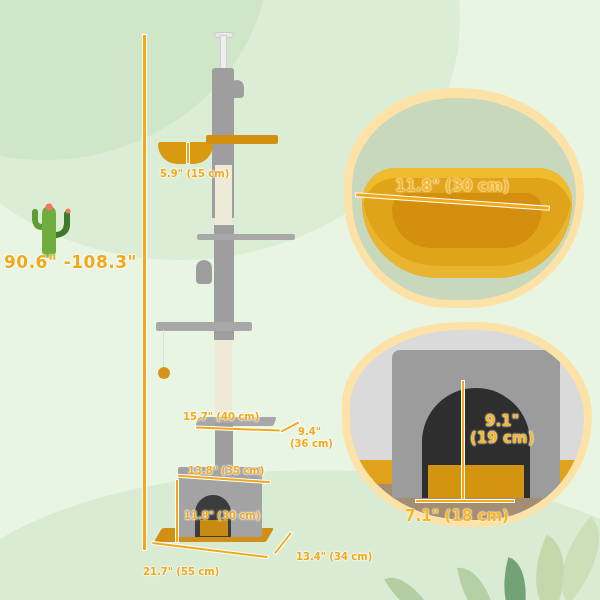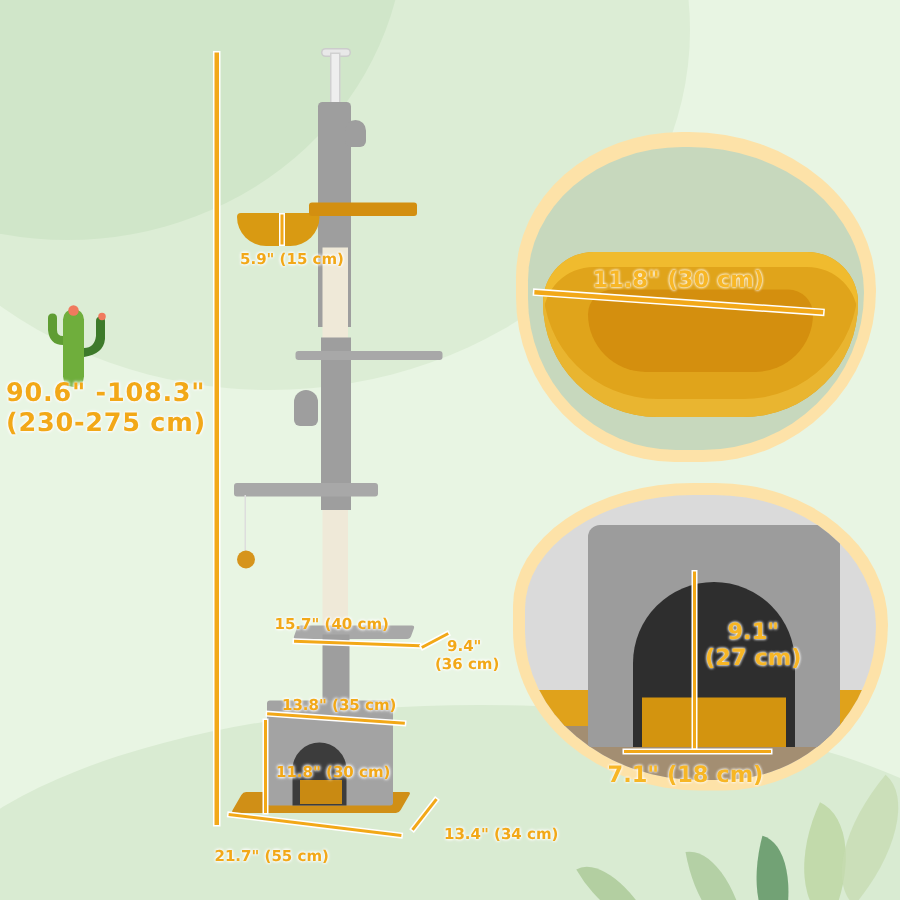--- a/index.html
+++ b/index.html
@@ -41,21 +41,20 @@
   <path d="M14 32 q-9 0 -10 -10 l0 -8 q0 -3 3 -3 q3 0 3 3 l0 8 q0 4 4 4z" fill="#5f9d33"></path>
   <path d="M28 34 q7 0 8 -8 l0 -10 q0 -3 3 -3 q3 0 3 3 l0 12 q-1 10 -14 12z" fill="#3d7a2a"></path>
   <circle cx="21" cy="9" r="3.5" fill="#f07a5e"></circle>
   <circle cx="40" cy="13" r="2.5" fill="#f07a5e"></circle>
 </svg>
 
 <div class="line" style="left:143px;top:35px;width:3px;height:515px;"></div>
 
 <div class="label big" style="left:4px;top:252px;">
   <div>90.6" -108.3"</div>
-  <div>(230-275 cm)</div>
 </div>
 
 <div>
 
   <div class="layer" style="left:215px;top:33px;width:18px;height:4px;background:#e8e8e8;border-radius:2px;box-shadow:0 0 0 1px #ccc;"></div>
   <div class="layer" style="left:221px;top:36px;width:5px;height:32px;background:#eeeeee;box-shadow:0 0 0 1px #d0d0d0;"></div>
 
   <div class="post grey" style="left:212px;top:68px;width:22px;height:150px;border-radius:3px 3px 0 0;"></div>
 
   <div class="layer" style="left:230px;top:80px;width:14px;height:18px;background:#9e9e9e;border-radius:7px 7px 4px 4px;"></div>
@@ -122,15 +121,15 @@
     <div class="layer" style="left:0;top:130px;width:234px;height:24px;background:#e0a21b;"></div>
     <div class="layer" style="left:42px;top:20px;width:168px;height:148px;background:#9c9c9c;border-radius:8px 8px 2px 2px;"></div>
     <div class="layer" style="left:72px;top:58px;width:108px;height:110px;background:#2e2e2e;border-radius:54px 54px 0 0;"></div>
     <div class="layer" style="left:78px;top:135px;width:96px;height:33px;background:#d3940f;"></div>
   </div>
 </div>
 <div class="line" style="left:462px;top:381px;width:2px;height:118px;"></div>
 <div class="line" style="left:416px;top:500px;width:98px;height:2px;"></div>
 <div class="label mid inpic" style="left:470px;top:413px;text-align:center;">
   <div>9.1"</div>
-  <div>(27 cm)</div>
+  <div>(19 cm)</div>
 </div>
 <div class="label mid inpic" style="left:405px;top:508px;">7.1" (18 cm)</div>
 
 </body></html>

